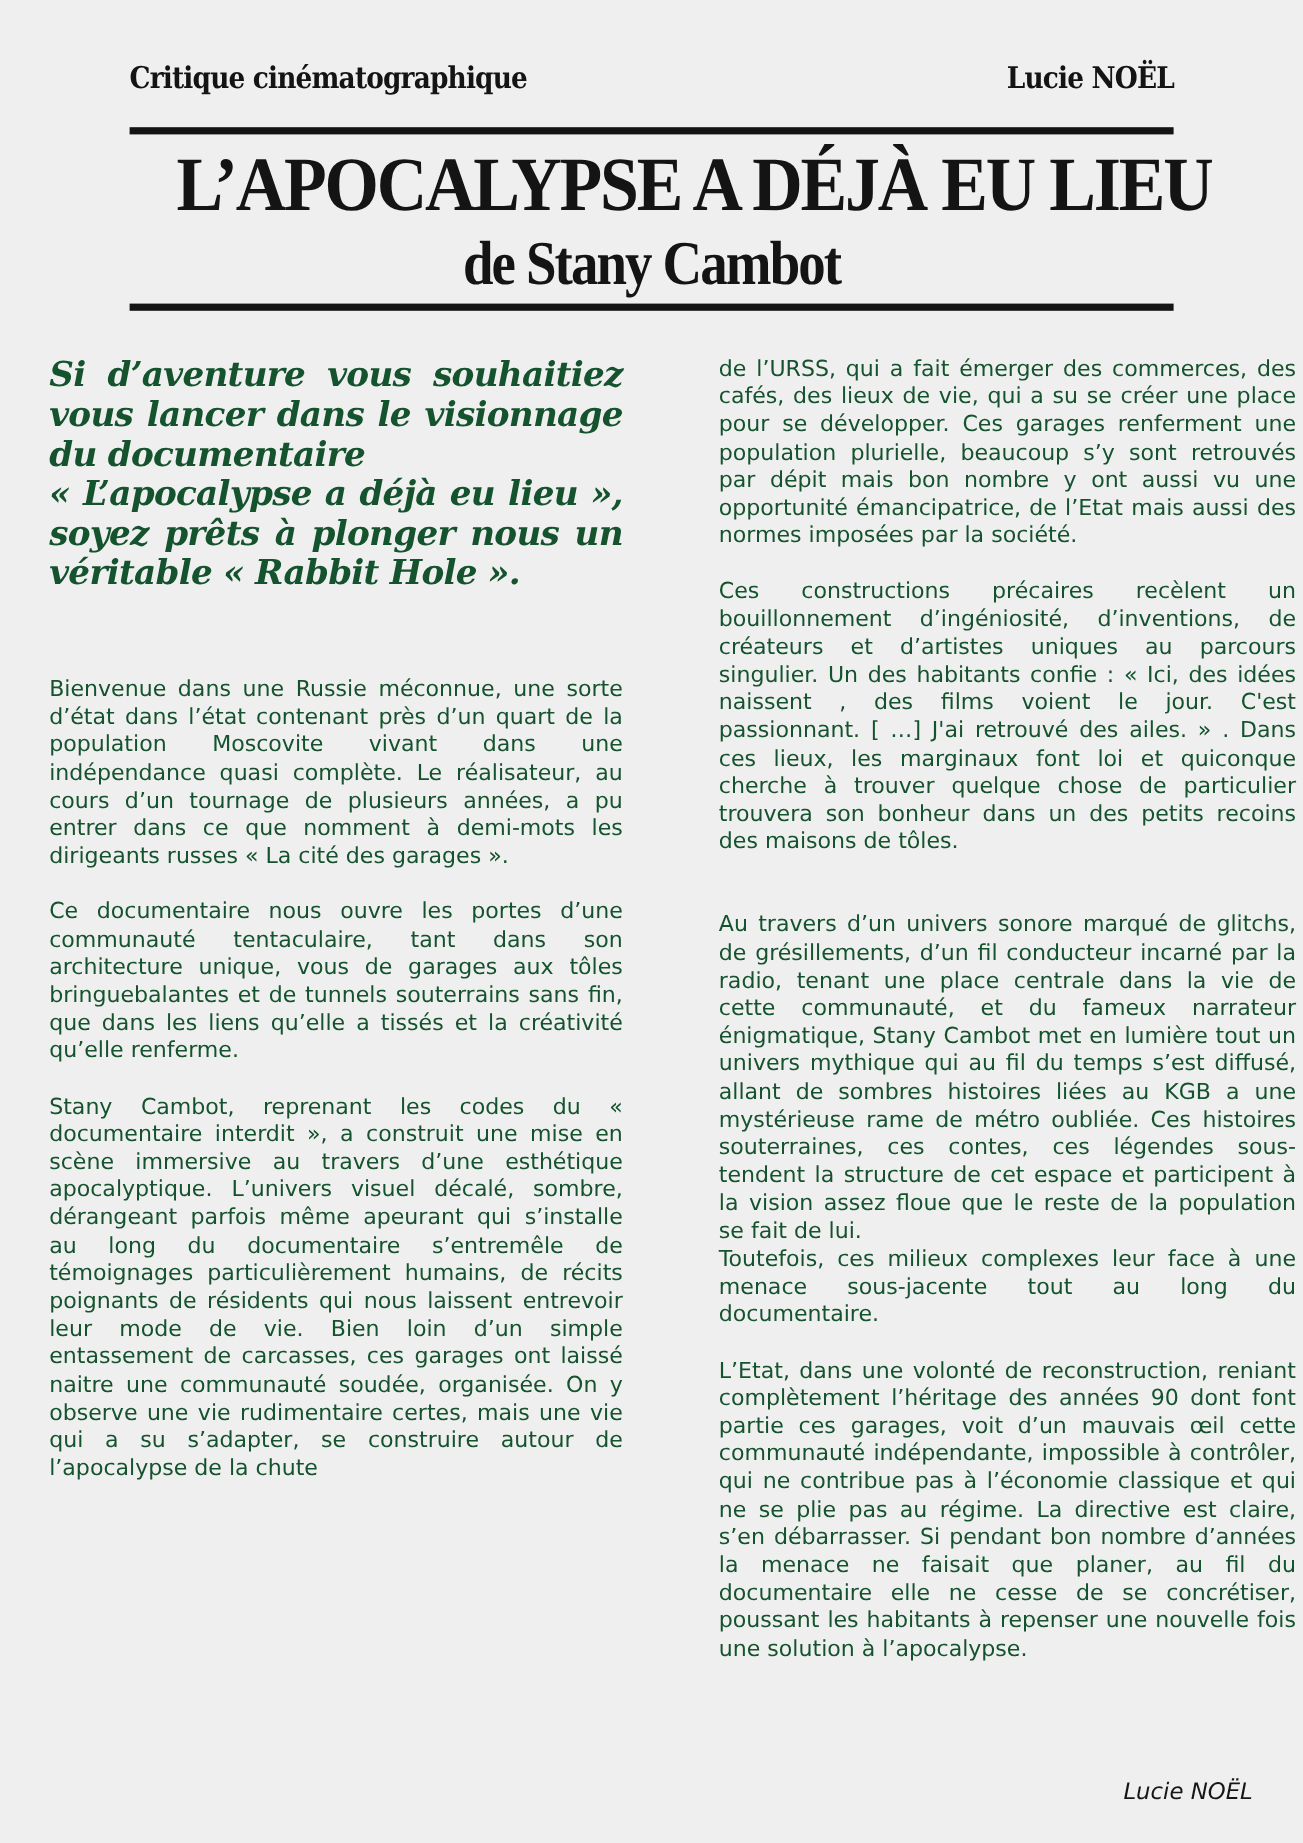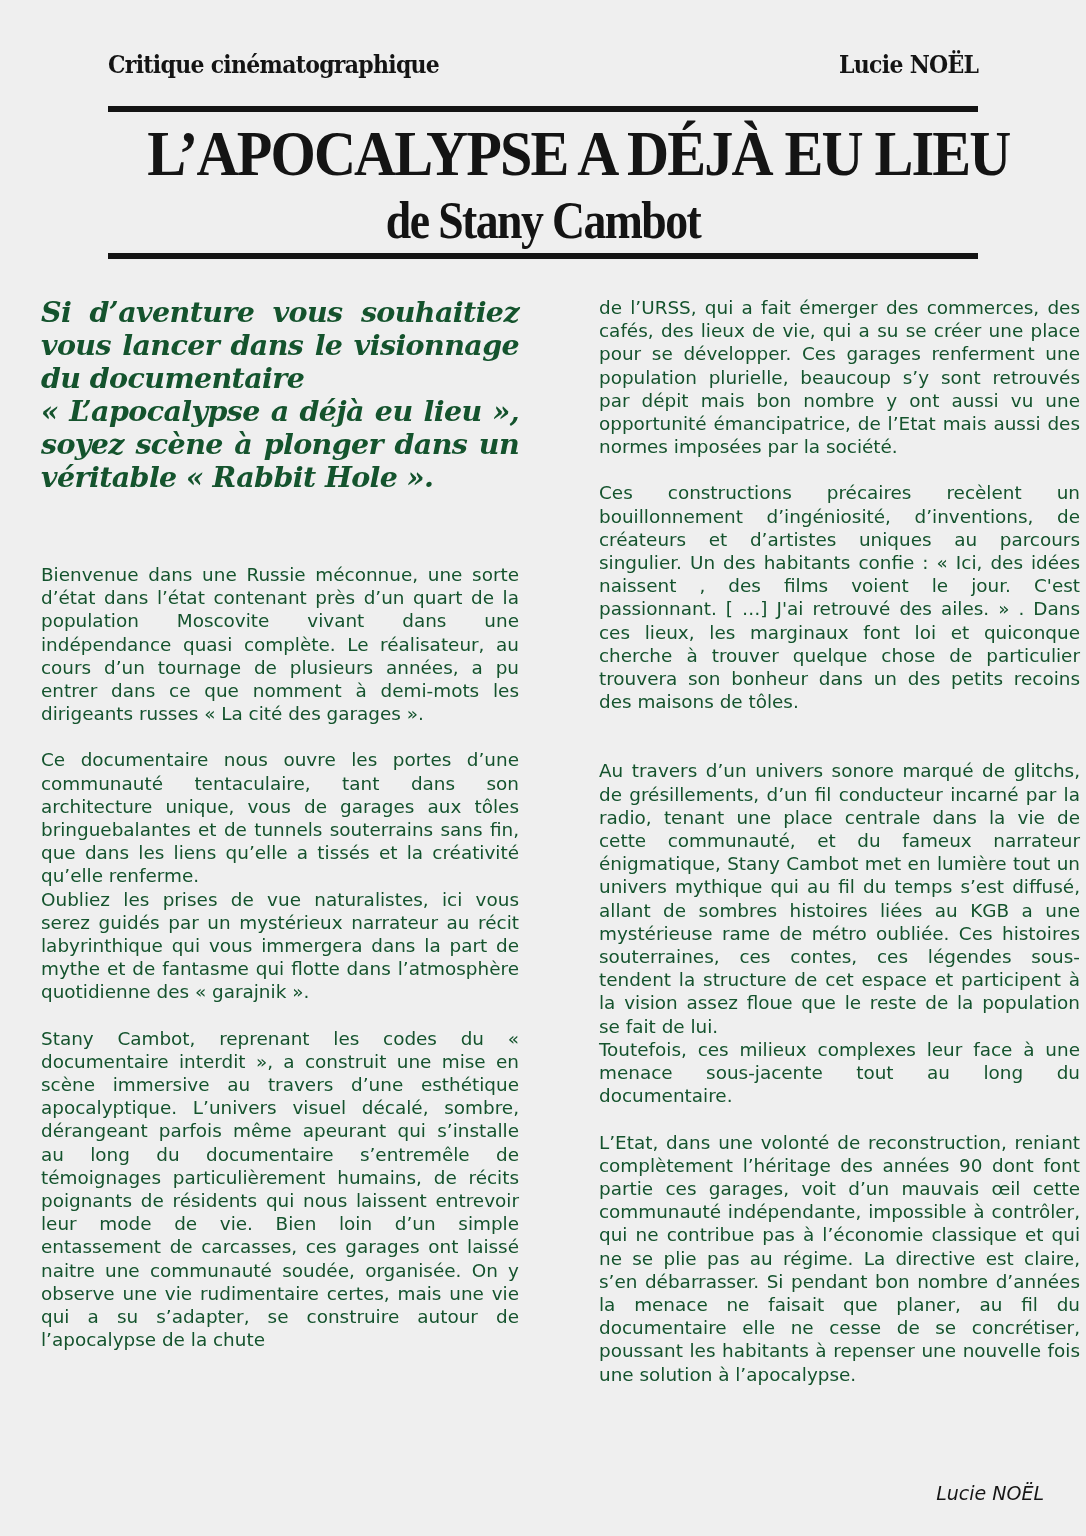--- a/index.html
+++ b/index.html
@@ -83,27 +83,26 @@
 <div class="kicker right">Lucie NOËL</div>
 
 <div class="rule top"></div>
 <h1 class="title" style="margin:0;">L’APOCALYPSE A DÉJÀ EU LIEU</h1>
 <h2 class="subtitle" style="margin:0;">de Stany Cambot</h2>
 <div class="rule bottom"></div>
 
 <div class="col left">
   <div class="lead">
     <span>Si d’aventure vous souhaitiez vous lancer dans le visionnage du documentaire</span>
-    <span>« L’apocalypse a déjà eu lieu », soyez scène à plonger dans un véritable « Rabbit Hole ».</span>
+    <span>« L’apocalypse a déjà eu lieu », soyez prêts à plonger nous un véritable « Rabbit Hole ».</span>
   </div>
   <div class="gap"></div>
   <p>Bienvenue dans une Russie méconnue, une sorte d’état dans l’état  contenant près d’un quart de la population Moscovite vivant dans une indépendance quasi complète. Le réalisateur, au cours d’un tournage de plusieurs années, a pu entrer dans ce que nomment à demi-mots les dirigeants russes « La cité des garages ».</p>
   <div class="gap"></div>
   <p>Ce documentaire nous ouvre les portes d’une communauté tentaculaire, tant dans son architecture unique, vous de garages aux tôles bringuebalantes et de tunnels souterrains sans fin, que dans les liens qu’elle a tissés et la créativité qu’elle renferme.</p>
-  <p>Oubliez les prises de vue naturalistes, ici vous serez guidés par un mystérieux narrateur au récit labyrinthique qui vous immergera dans la part de mythe et de fantasme qui flotte dans l’atmosphère quotidienne des « garajnik ».</p>
   <div class="gap"></div>
   <p>Stany Cambot, reprenant les codes du « documentaire interdit », a construit une mise en scène immersive au travers d’une esthétique apocalyptique. L’univers visuel décalé, sombre, dérangeant parfois même apeurant qui s’installe au long du documentaire s’entremêle de témoignages particulièrement humains, de récits poignants de résidents qui nous laissent entrevoir leur mode de vie. Bien loin d’un simple entassement de carcasses, ces garages ont laissé naitre une communauté soudée, organisée. On y observe une vie rudimentaire certes, mais une vie qui a su s’adapter, se construire autour de l’apocalypse de la chute</p>
 </div>
 
 <div class="col right">
   <p>de l’URSS, qui a fait émerger des commerces, des cafés, des lieux de vie, qui a su se créer une place pour se développer. Ces garages renferment une population plurielle, beaucoup s’y sont retrouvés par dépit mais bon nombre y ont aussi vu une opportunité émancipatrice, de l’Etat mais aussi des normes imposées par la société.</p>
   <div class="gap"></div>
   <p>Ces constructions précaires recèlent un bouillonnement d’ingéniosité, d’inventions, de créateurs et d’artistes uniques au parcours singulier. Un des habitants confie : « Ici, des idées naissent , des films voient le jour. C'est passionnant. [ …] J'ai retrouvé des ailes. » . Dans ces lieux, les marginaux font loi et quiconque cherche à trouver quelque chose de particulier trouvera son bonheur dans un des petits recoins des maisons de tôles.</p>
   <div class="gap2"></div>
   <p>Au travers d’un univers sonore marqué de glitchs, de grésillements, d’un fil conducteur incarné par la radio, tenant une place centrale dans la vie de cette communauté, et du fameux narrateur énigmatique, Stany Cambot met en lumière tout un univers mythique qui au fil du temps s’est diffusé, allant de sombres histoires liées au KGB a une mystérieuse rame de métro oubliée. Ces histoires souterraines, ces contes, ces légendes sous-tendent la structure de cet espace et participent à la vision assez floue que le reste de la population se fait de lui.</p>

